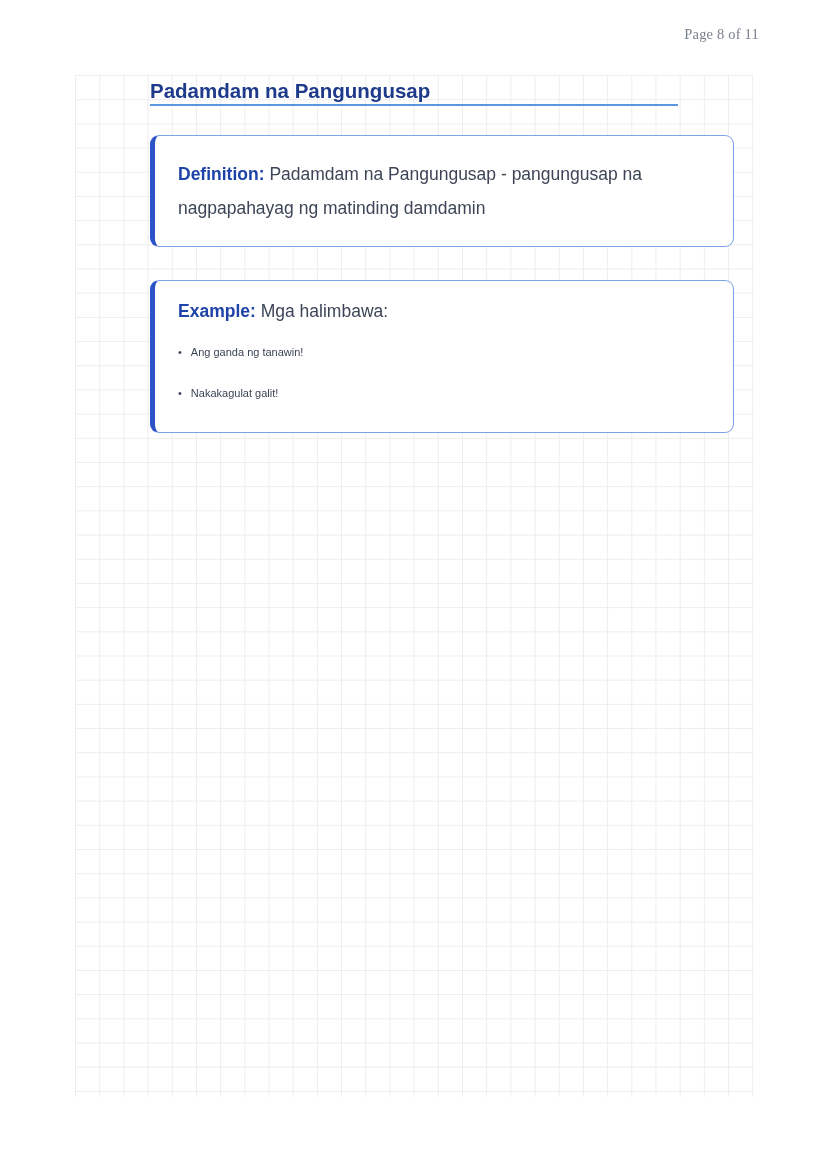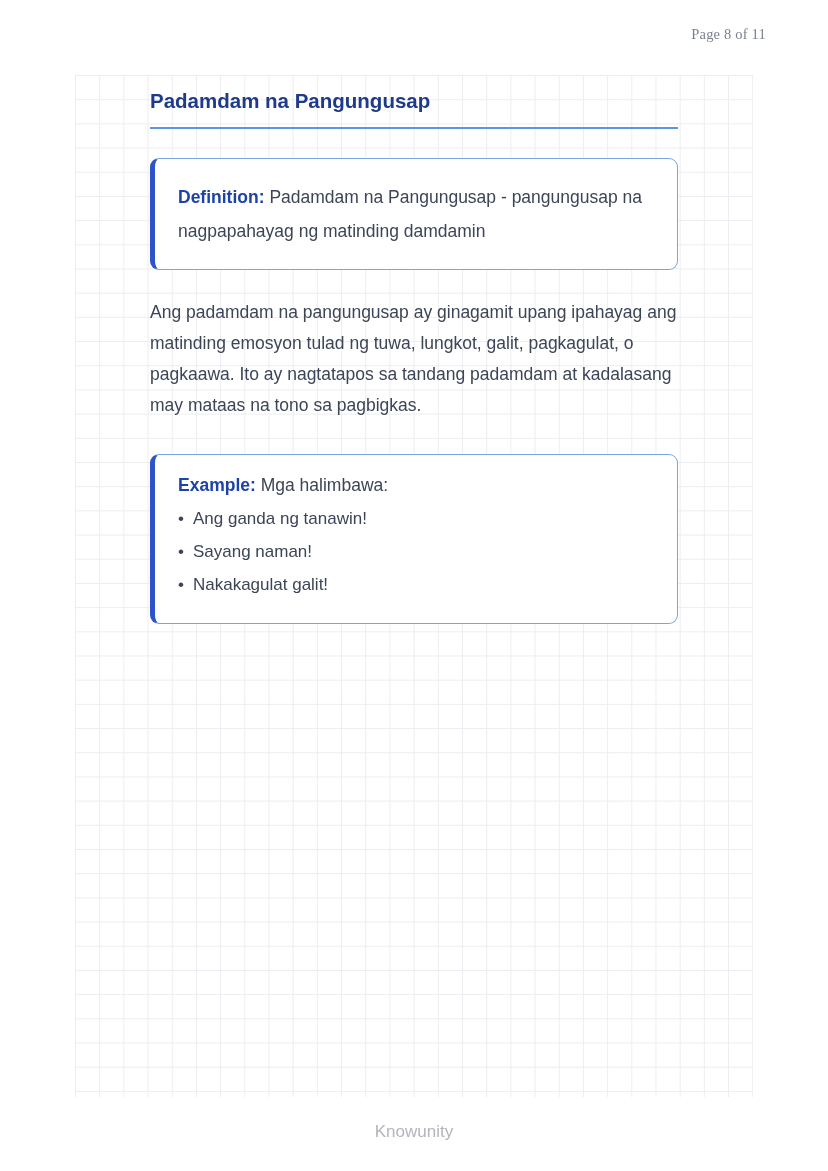--- a/index.html
+++ b/index.html
@@ -19,46 +19,44 @@
     width: 678px; height: 1022px;
     background-image:
       linear-gradient(to right, #ededf1 1px, transparent 1px),
       linear-gradient(to bottom, #ededf1 1px, transparent 1px);
     background-size: 24.2px 24.2px;
     pointer-events: none;
   }
 
   .page-number {
     position: absolute;
-    top: 26px; right: 62px;
+    top: 26px; right: 69px;
     font-family: "Liberation Serif", "DejaVu Serif", serif;
     font-size: 14.5px;
     color: #7b8090;
     letter-spacing: 0.2px;
   }
 
   .content {
     position: absolute;
     left: 150px; top: 78px;
     width: 528px;
   }
 
   .title {
     font-size: 20.5px;
     font-weight: bold;
     line-height: 26px;
     color: #1e3a8a;
-    padding-bottom: 13px;
     border-bottom: 2px solid #5e94e0;
-    margin-top: 10px;
   }
 
   .callout {
     margin-top: 29px;
-    width: 528px;
+    width: 584px;
     background: #ffffff;
     border: 1.5px solid #7aa3e8;
     border-left: 5px solid #2d53c8;
     border-radius: 9px;
     padding: 21px 24px 21px 23px;
   }
   .callout p { font-size: 17.5px; line-height: 34px; color: #3c4557; }
   .callout .label { font-weight: bold; color: #1e43a8; }
 
   .body-text {
@@ -66,23 +64,24 @@
     width: 528px;
     font-size: 17.5px;
     line-height: 31px;
     color: #3c4557;
   }
 
   .callout.example { margin-top: 33px; padding: 14px 24px 22px 23px; }
   .callout.example .ex-head { line-height: 33px; }
   .callout.example ul { list-style: none; }
   .callout.example li {
-    font-size: 17px;
+    font-size: 11px;
     line-height: 33px;
     color: #3c4557;
+    margin-top: 8px;
   }
   .callout.example .bullet {
     display: inline-block;
     margin-right: 9px;
     color: #3c4557;
   }
 
   .footer-brand {
     position: absolute;
     left: 0; right: 0;
@@ -105,37 +104,32 @@
 
     <h1 class="title">Padamdam na Pangungusap</h1>
 
     <section class="callout definition">
       <p>
         <strong class="label">Definition:</strong>
         <span>Padamdam na Pangungusap - pangungusap na nagpapahayag ng matinding damdamin</span>
       </p>
     </section>
 
-    <p class="body-text">Ang padamdam na pangungusap ay ginagamit upang ipahayag ang matinding emosyon tulad ng tuwa, lungkot, galit, pagkagulat, o pagkaawa. Ito ay nagtatapos sa tandang padamdam at kadalasang may mataas na tono sa pagbigkas.</p>
 
     <section class="callout example">
       <p class="ex-head">
         <strong class="label">Example:</strong>
         <span>Mga halimbawa:</span>
       </p>
       <ul>
         <li>
           <span class="bullet">•</span><span>Ang ganda ng tanawin!</span>
         </li>
         <li>
-          <span class="bullet">•</span><span>Sayang naman!</span>
-        </li>
-        <li>
           <span class="bullet">•</span><span>Nakakagulat galit!</span>
         </li>
       </ul>
     </section>
 
   </main>
 
-  <footer class="footer-brand">Knowunity</footer>
 
 </div>
 
 </body></html>

